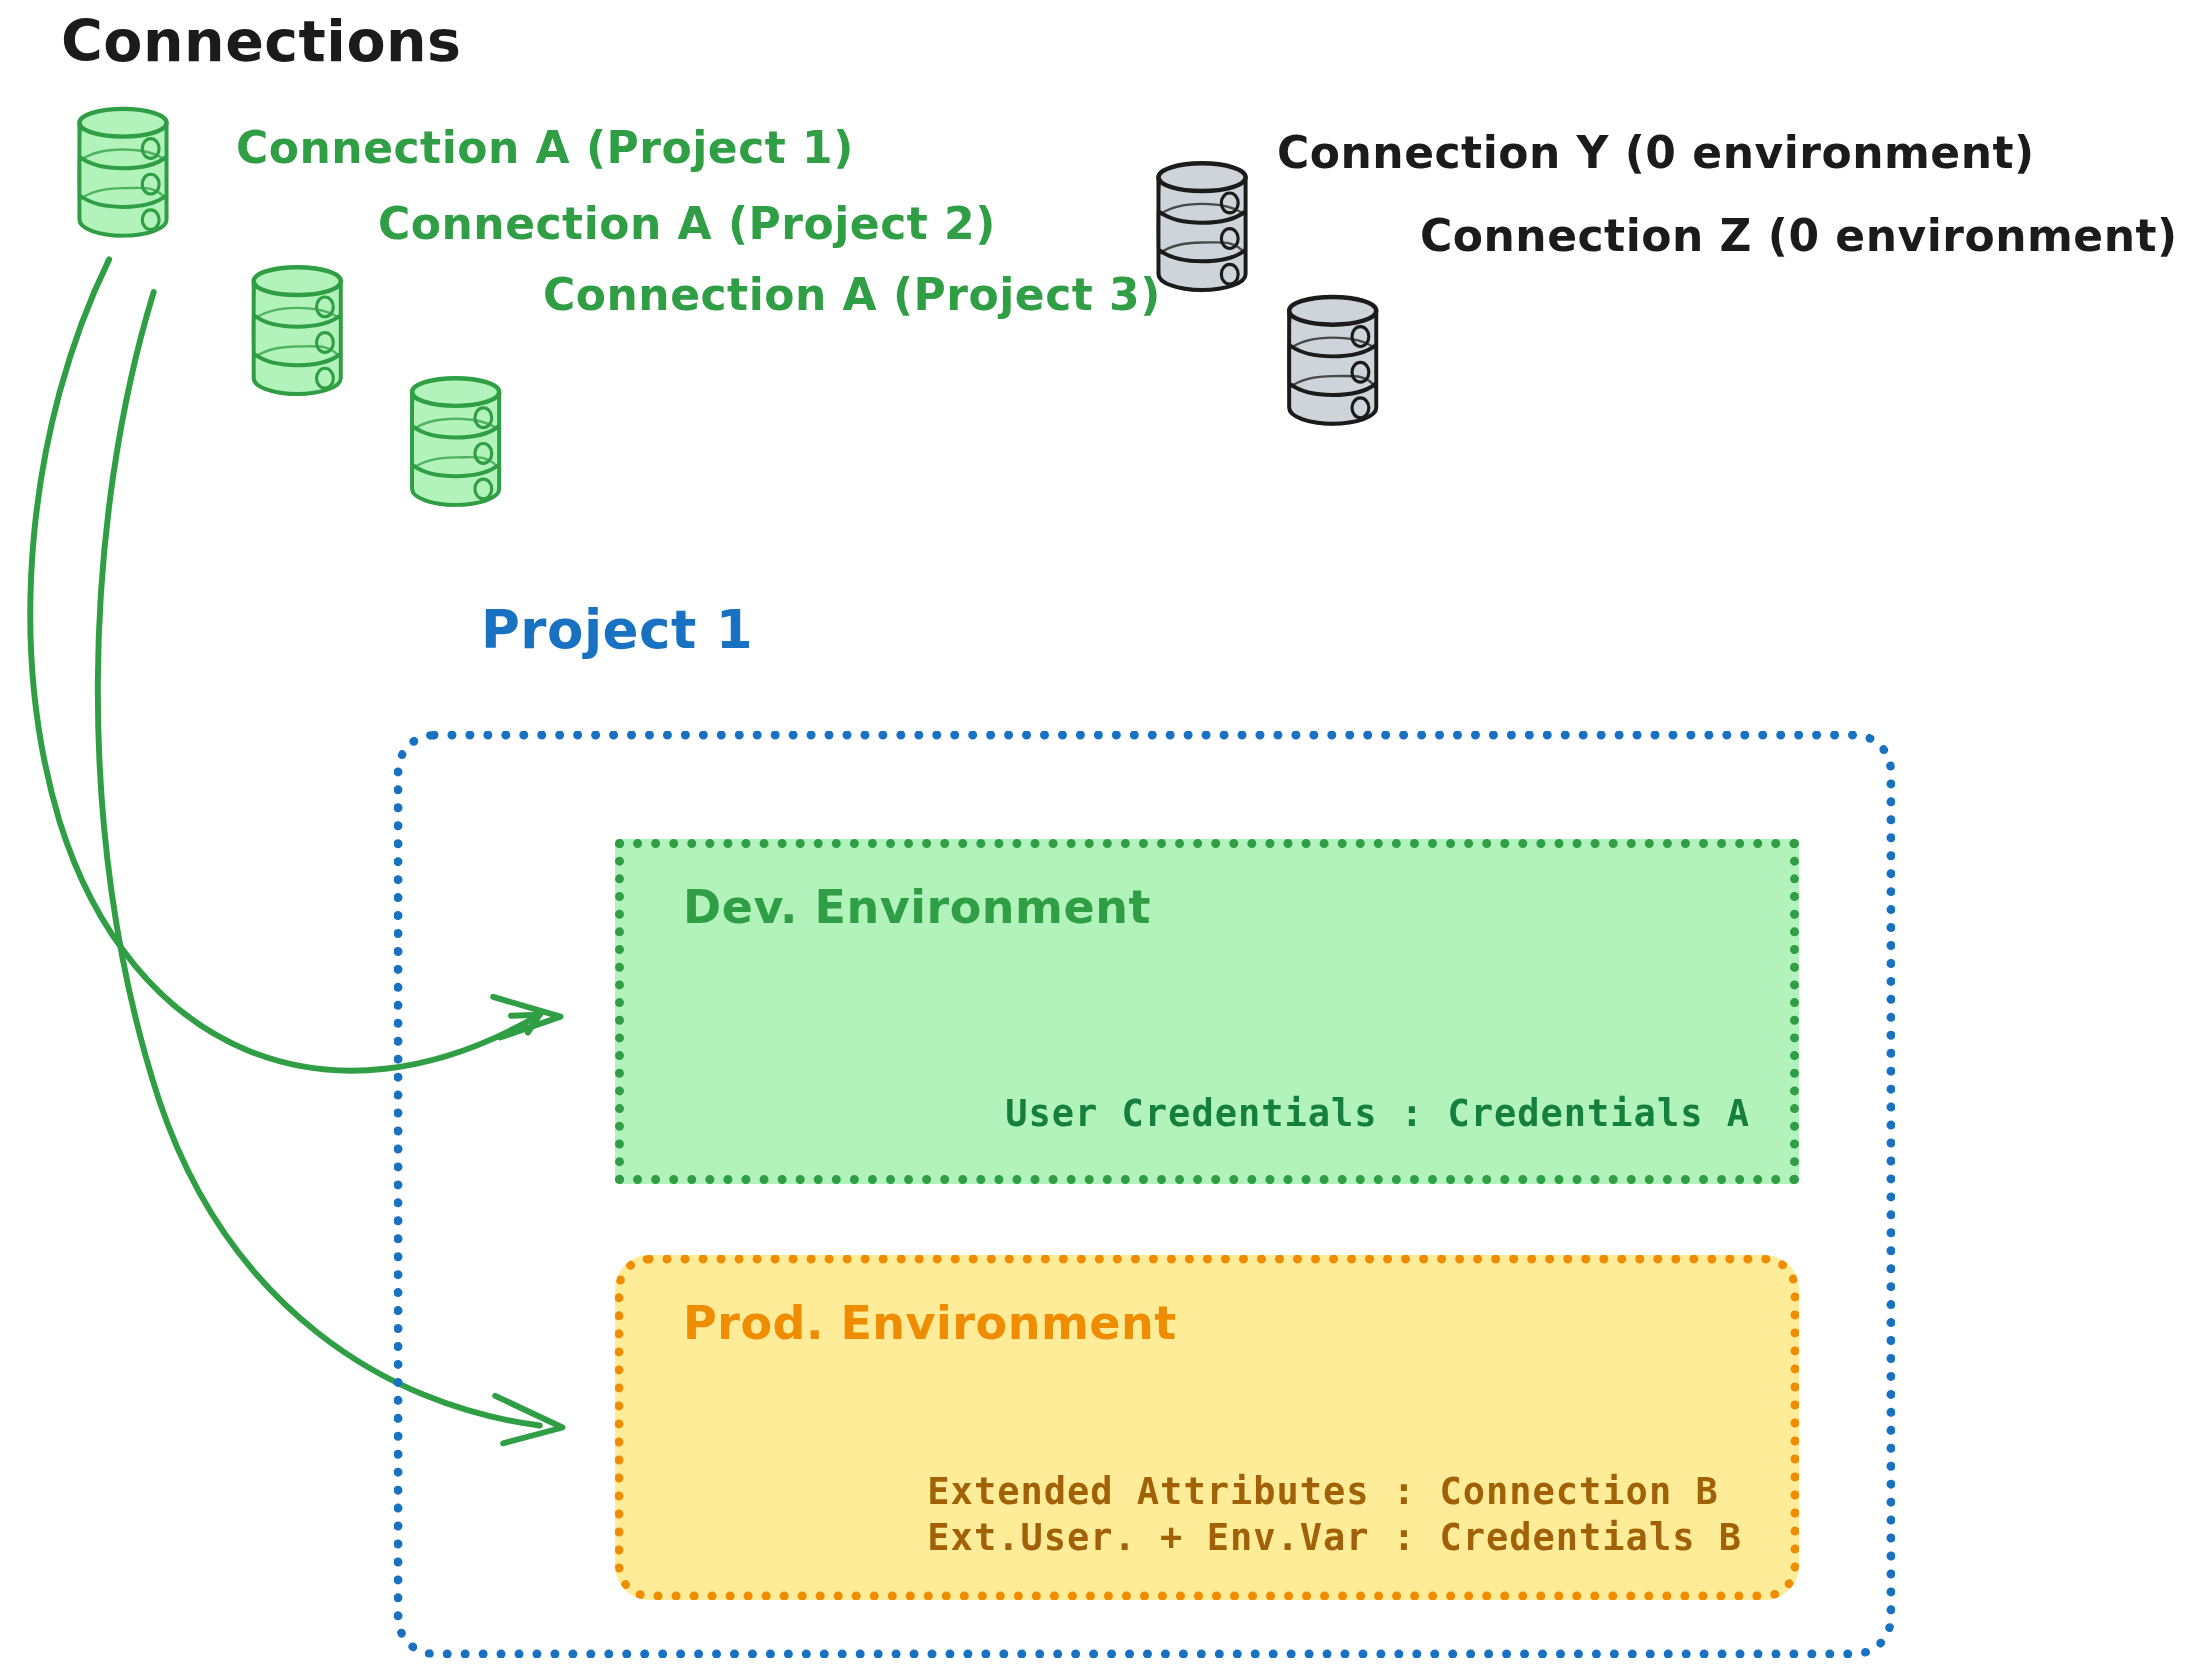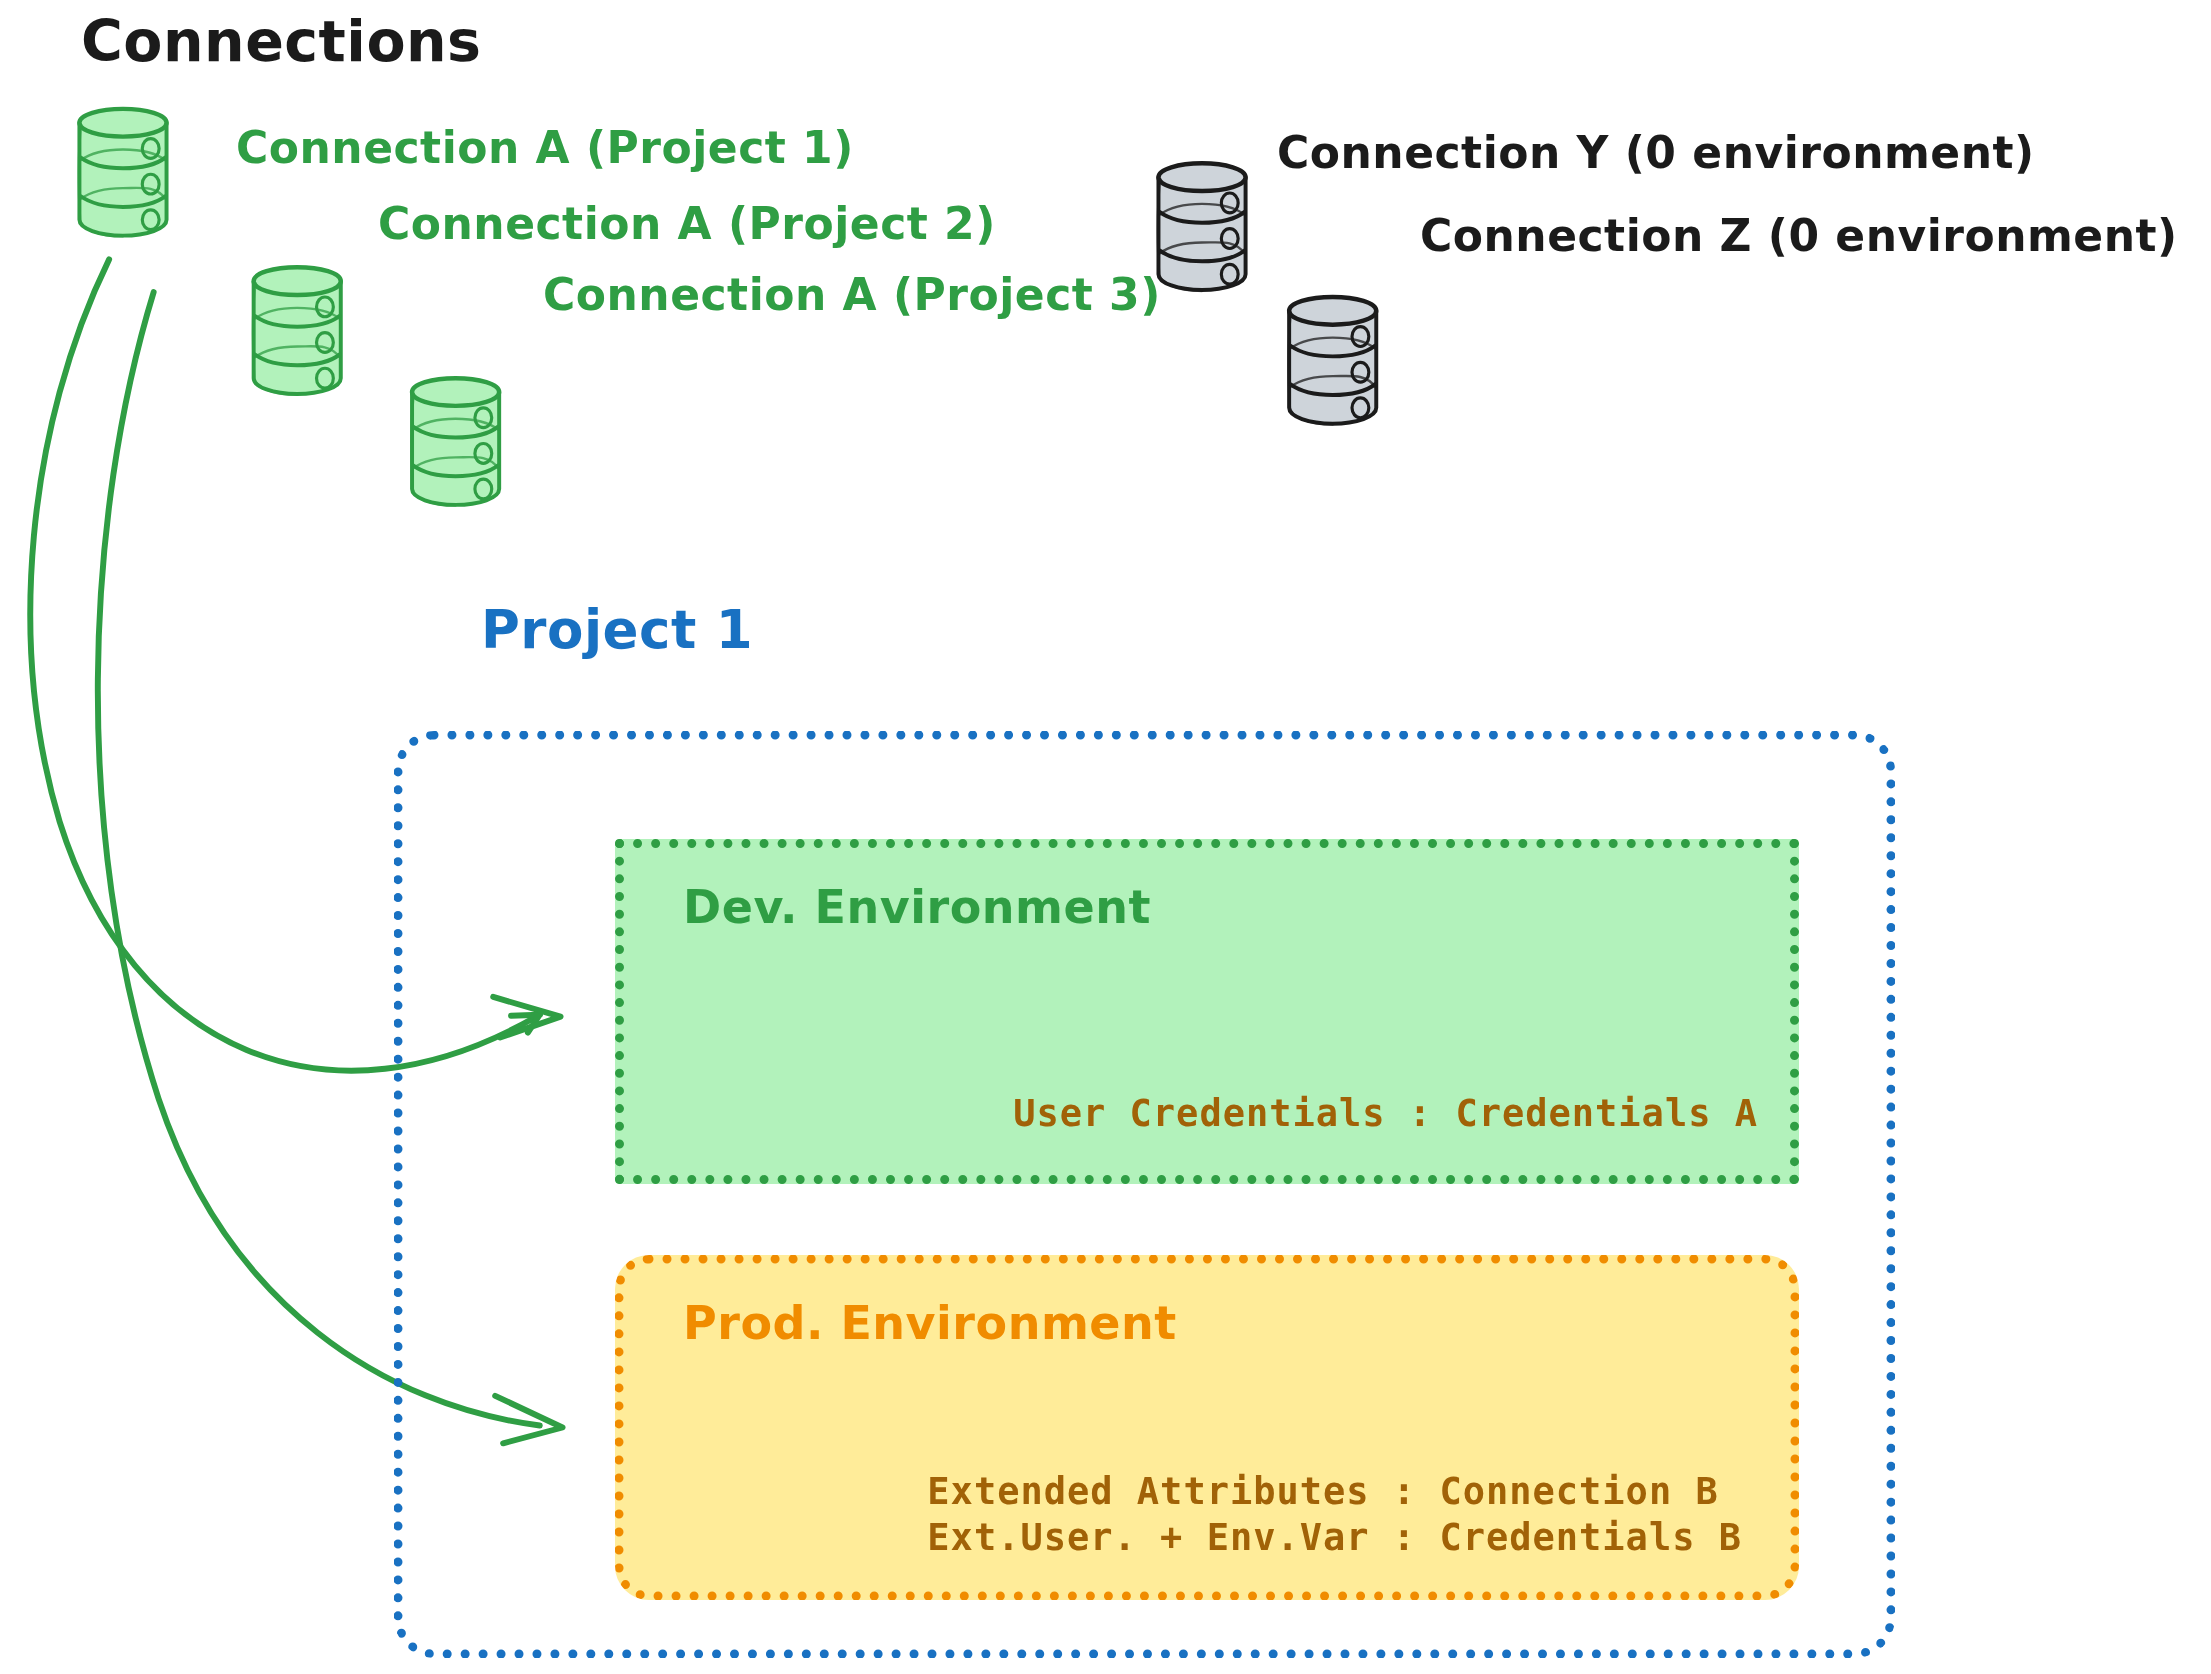--- a/index.html
+++ b/index.html
@@ -34,21 +34,20 @@
     white-space: nowrap;
     pointer-events: none;
   }
 
   
   #title {
     left: 61px;
     top: 8px;
     font-size: 57px;
     color: #1b1b1b;
-    margin-left: 20px;
   }
 
   
   .conn-green {
     font-size: 44px;
     color: #2f9e44;
   }
   #conn-a1 { left: 236px; top: 122px; }
   #conn-a2 { left: 378px; top: 198px; }
   #conn-a3 { left: 543px; top: 269px; }
@@ -96,24 +95,24 @@
   #dev-title {
     left: 59px;
     top: 32px;
     font-size: 46px;
     color: #2f9e44;
     position: absolute;
     white-space: nowrap;
   }
   #dev-cred {
     position: absolute;
-    right: 32px;
+    right: 40px;
     bottom: 40px;
     font-size: 37px;
-    color: #a16207;
+    color: #15803d;
     white-space: nowrap;
     letter-spacing: 1px;
     margin-top: 20px;
   }
 
   
   #prod-box {
     position: absolute;
     left: 606px;
     top: 1245px;

